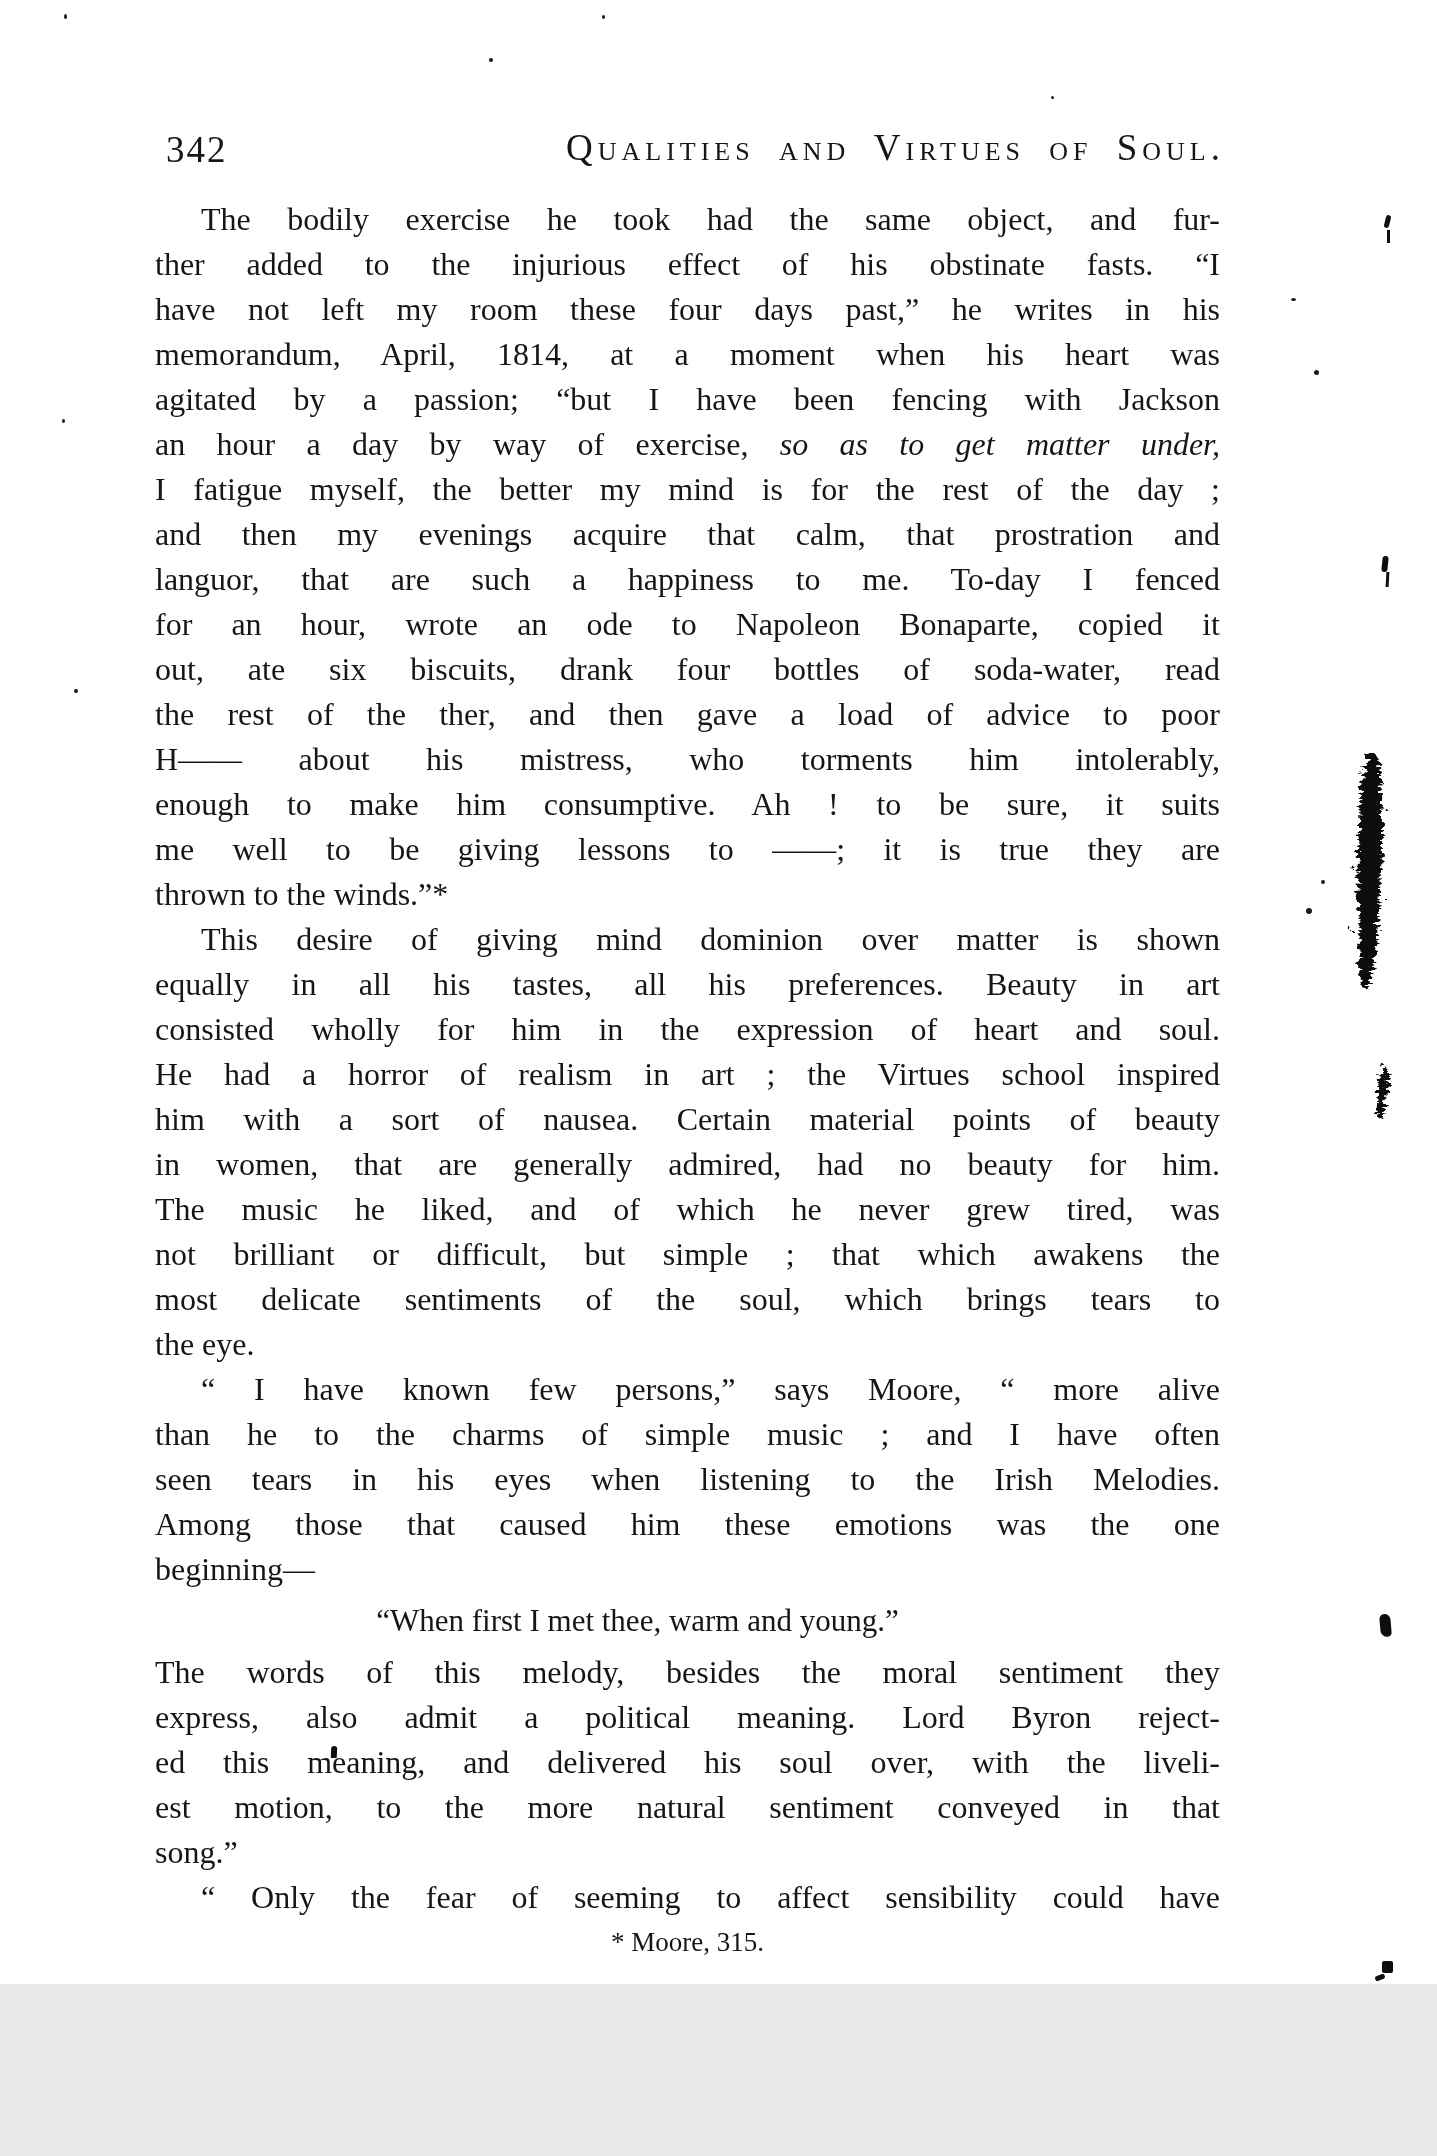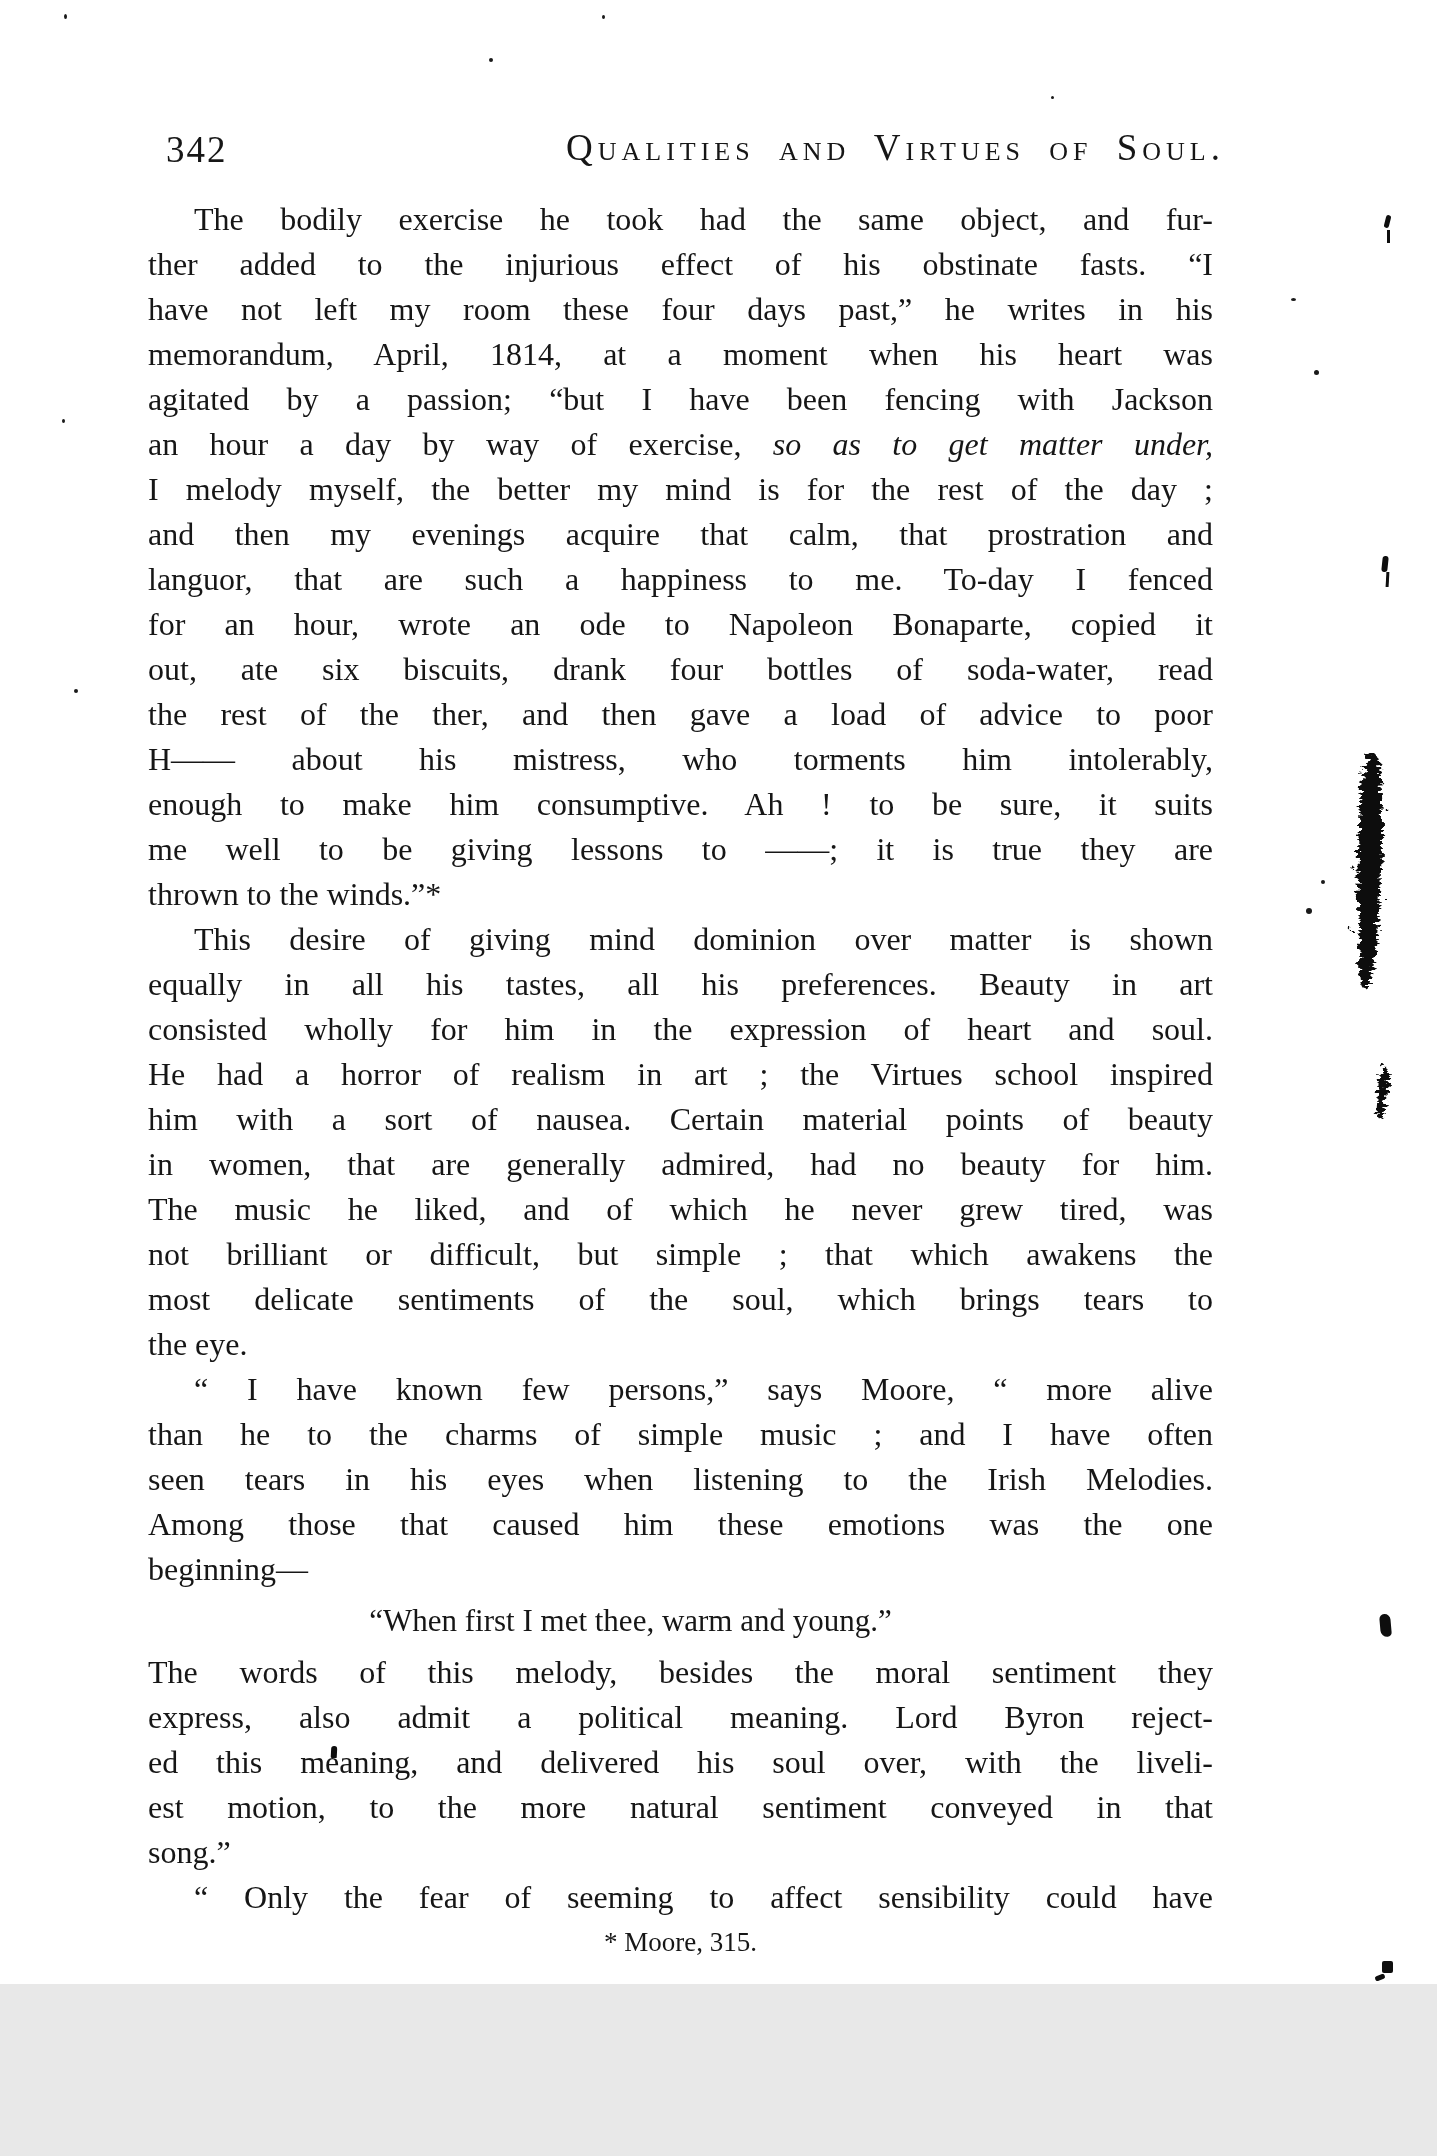--- a/index.html
+++ b/index.html
@@ -14,21 +14,21 @@
   }
   
   .header { position:absolute; top:126px; left:160px; width:1065px; height:50px; }
   .pagenum { position:absolute; left:6px; top:2px; font-size:37px; letter-spacing:2px; }
   .running-title {
     text-align:right; font-size:37px;
     font-variant:small-caps;
     letter-spacing:5px; word-spacing:10px;
   }
   
-  .column { position:absolute; top:197px; left:148px; width:1065px; }
+  .column { position:absolute; top:197px; left:155px; width:1065px; }
   .line {
     font-size:32px; line-height:45px; height:45px;
     text-align:justify; text-align-last:justify; -moz-text-align-last:justify;
   }
   .line.left   { text-align:left;   text-align-last:left; -moz-text-align-last:left; }
   .line.center { text-align:center; text-align-last:center; -moz-text-align-last:center; }
   .line.indent { text-indent:46px; }
   .line.quote {
     height:58px; line-height:58px; font-size:31px;
     text-align:center; text-align-last:center; -moz-text-align-last:center;
@@ -53,21 +53,21 @@
   </div>
 
   <div class="column">
     <div id="lines">
         <div class="line indent"><span>The bodily exercise he took had the same object, and fur-</span></div>
         <div class="line"><span>ther added to the injurious effect of his obstinate fasts.  “I</span></div>
         <div class="line"><span>have not left my room these four days past,” he writes in his</span></div>
         <div class="line"><span>memorandum, April, 1814, at a moment when his heart was</span></div>
         <div class="line"><span>agitated by a passion; “but I have been fencing with Jackson</span></div>
         <div class="line"><span>an hour a day by way of exercise, </span><span class="it">so as to get matter under,</span></div>
-        <div class="line"><span>I melody myself, the better my mind is for the rest of the day ;</span></div>
+        <div class="line"><span>I fatigue myself, the better my mind is for the rest of the day ;</span></div>
         <div class="line"><span>and then my evenings acquire that calm, that prostration and</span></div>
         <div class="line"><span>languor, that are such a happiness to me.  To-day I fenced</span></div>
         <div class="line"><span>for an hour, wrote an ode to Napoleon Bonaparte, copied it</span></div>
         <div class="line"><span>out, ate six biscuits, drank four bottles of soda-water, read</span></div>
         <div class="line"><span>the rest of the ther, and then gave a load of advice to poor</span></div>
         <div class="line"><span>H—— about his mistress, who torments him intolerably,</span></div>
         <div class="line"><span>enough to make him consumptive.  Ah ! to be sure, it suits</span></div>
         <div class="line"><span>me well to be giving lessons to ——;  it is true they are</span></div>
         <div class="line left"><span>thrown to the winds.”*</span></div>
         <div class="line indent"><span>This desire of giving mind dominion over matter is shown</span></div>

